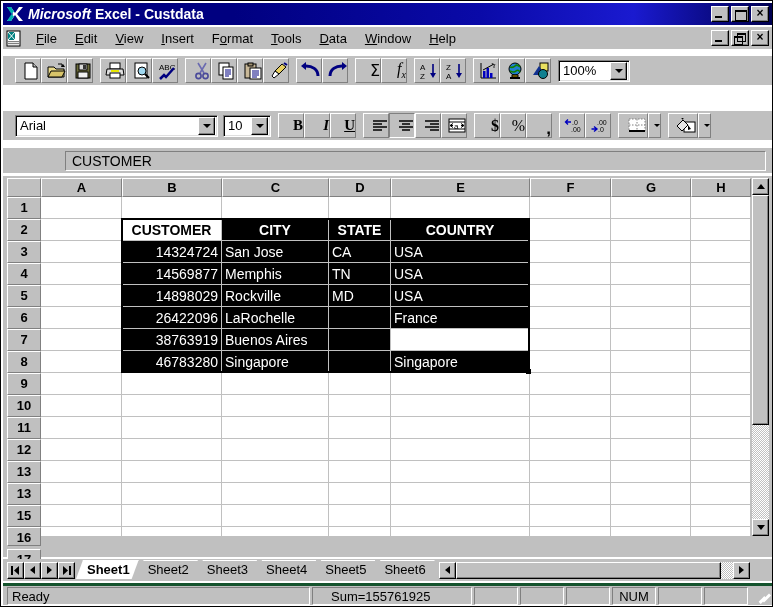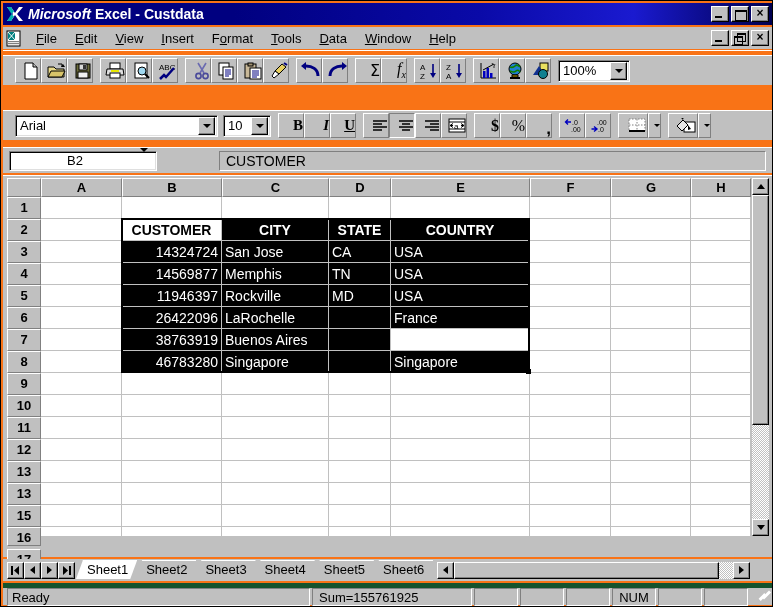--- a/index.html
+++ b/index.html
@@ -7,21 +7,21 @@
     margin: 0; padding: 0;
     background: #000;
   }
   body {
     font-family: "Liberation Sans", sans-serif;
     -webkit-font-smoothing: none;
   }
   #app {
     position: relative;
     width: 773px; height: 607px;
-    background: #f97316;
+    background: #ffffff;
     overflow: hidden;
     border: 1px solid #000;
   }
 
   
   #titlebar {
     position: absolute; left: 2px; top: 2px; width: 769px; height: 22px;
     background: linear-gradient(to right, #000080 0%, #000080 30%, #0a0aa8 62%, #1a1ad0 82%, #000050 100%);
     display: flex; align-items: center;
   }
@@ -221,29 +221,29 @@
     box-shadow: inset -1px -1px 0 #808080;
     display: flex; align-items: center; justify-content: center; cursor: default;
   }
   #tabs { display: flex; align-items: flex-start; height: 20px; margin-left: 1px; }
   .tab {
     height: 19px; padding: 0 9px 0 11px; font-size: 13px; color: #000;
     line-height: 18px; background: #c0c0c0; position: relative; cursor: default;
     border-top: 1px solid #ffffff; margin-right: -2px;
     clip-path: polygon(7px 0, 100% 0, calc(100% - 7px) 100%, 0 100%);
   }
-  .tab.active { background: #ffffff; font-weight: normal; }
+  .tab.active { background: #ffffff; font-weight: bold; }
   #tabsplit { width: 3px; height: 18px; }
   #tabhscroll { flex: 1; display: flex; align-items: center; height: 17px; margin-left: 3px; }
 
   
   #statusbar {
     position: absolute; left: 2px; top: 582px; width: 769px; height: 22px;
-    background: #c0c0c0; display: flex; align-items: flex-start;
-    border-top: 5px solid #14532d;
+    background: #c0c0c0; display: flex; align-items: flex-end;
+    border-top: 3px solid #14532d;
   }
   .sbpanel {
     height: 18px; background: #c0c0c0; margin-right: 2px;
     border-top: 1px solid #808080; border-left: 1px solid #808080;
     border-right: 1px solid #ffffff; border-bottom: 1px solid #ffffff;
     font-size: 13px; color: #000; display: flex; align-items: center;
     padding-left: 4px; white-space: nowrap; overflow: hidden;
   }
   #grip { width: 14px; height: 14px; margin-left: auto; margin-right: 2px; position: relative; }
   #grip i { position: absolute; background: #ffffff; }
@@ -579,24 +579,20 @@
           <path d="M7 1 l1 -1" stroke="#000" stroke-width="2"></path>
           <path d="M13 7 l3 4 l-3 1 z" fill="#000"></path>
         </svg>
     </div>
     <div class="tbtn" style="width:13px">
         <span class="dn-tri" style="border-top-width:3px;border-left-width:3px;border-right-width:3px"></span>
       </div>
   </div>
 
   <div id="formulabar">
-    <div id="namebox">
-      <span class="nbtext">B2</span>
-      <span class="carrow"><span class="dn-tri"></span></span>
-    </div>
     <div id="fbgap"></div>
     <div id="fbinput">
       <span class="fbtext">CUSTOMER</span>
     </div>
   </div>
 
   <div id="gridarea">
     <div id="corner"></div>
 
     <div class="colhdr" style="left:38px;width:81px">A</div>
@@ -661,21 +657,21 @@
       <div class="cell sel numcell" style="left:81px;top:44px;width:99px;height:21px">14324724</div>
       <div class="cell sel txtcell" style="left:181px;top:44px;width:106px;height:21px">San Jose</div>
       <div class="cell sel txtcell" style="left:288px;top:44px;width:61px;height:21px">CA</div>
       <div class="cell sel txtcell" style="left:350px;top:44px;width:138px;height:21px">USA</div>
 
       <div class="cell sel numcell" style="left:81px;top:66px;width:99px;height:21px">14569877</div>
       <div class="cell sel txtcell" style="left:181px;top:66px;width:106px;height:21px">Memphis</div>
       <div class="cell sel txtcell" style="left:288px;top:66px;width:61px;height:21px">TN</div>
       <div class="cell sel txtcell" style="left:350px;top:66px;width:138px;height:21px">USA</div>
 
-      <div class="cell sel numcell" style="left:81px;top:88px;width:99px;height:21px">11946397</div>
+      <div class="cell sel numcell" style="left:81px;top:88px;width:99px;height:21px">14898029</div>
       <div class="cell sel txtcell" style="left:181px;top:88px;width:106px;height:21px">Rockville</div>
       <div class="cell sel txtcell" style="left:288px;top:88px;width:61px;height:21px">MD</div>
       <div class="cell sel txtcell" style="left:350px;top:88px;width:138px;height:21px">USA</div>
 
       <div class="cell sel numcell" style="left:81px;top:110px;width:99px;height:21px">26422096</div>
       <div class="cell sel txtcell" style="left:181px;top:110px;width:106px;height:21px">LaRochelle</div>
       <div class="cell sel txtcell" style="left:288px;top:110px;width:61px;height:21px"></div>
       <div class="cell sel txtcell" style="left:350px;top:110px;width:138px;height:21px">France</div>
 
       <div class="cell sel numcell" style="left:81px;top:132px;width:99px;height:21px">38763919</div>
@@ -747,21 +743,21 @@
       </div>
       <div class="navbtn">
           <span class="rt-tri"></span>
         </div>
       <div style="width:22px;height:17px;background:#c0c0c0"></div>
     </div>
   </div>
 
   <div id="statusbar">
     <div class="sbpanel" style="width:303px;margin-left:4px">Ready</div>
-    <div class="sbpanel" style="width:160px;padding-left:6px">Sum=155761925</div>
+    <div class="sbpanel" style="width:160px;padding-left:18px">Sum=155761925</div>
     <div class="sbpanel" style="width:44px"></div>
     <div class="sbpanel" style="width:44px"></div>
     <div class="sbpanel" style="width:44px"></div>
     <div class="sbpanel" style="width:44px;justify-content:center;padding-left:0">NUM</div>
     <div class="sbpanel" style="width:44px"></div>
     <div class="sbpanel" style="width:44px"></div>
     <div id="grip">
       <i style="left:9px;top:2px;width:3px;height:10px;transform:rotate(45deg)"></i>
       <i style="left:5px;top:5px;width:3px;height:8px;transform:rotate(45deg)"></i>
     </div>

